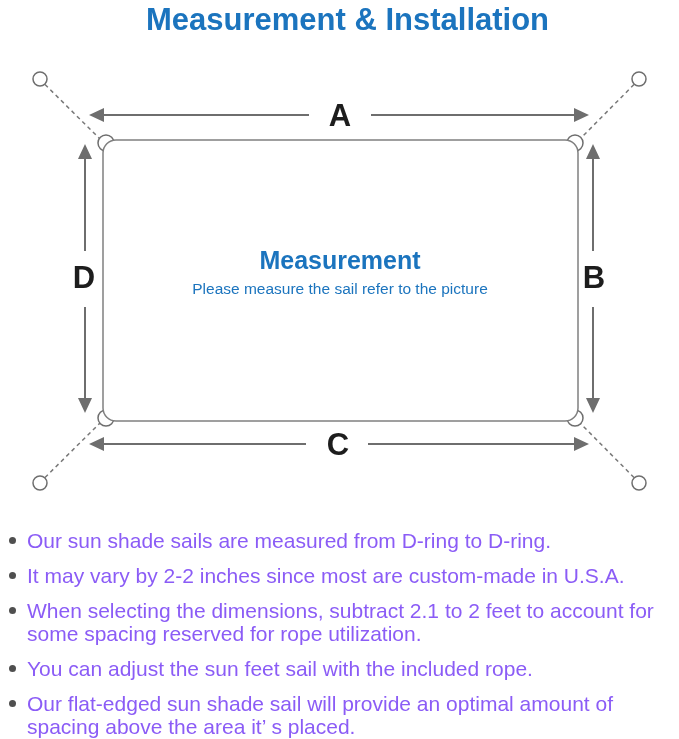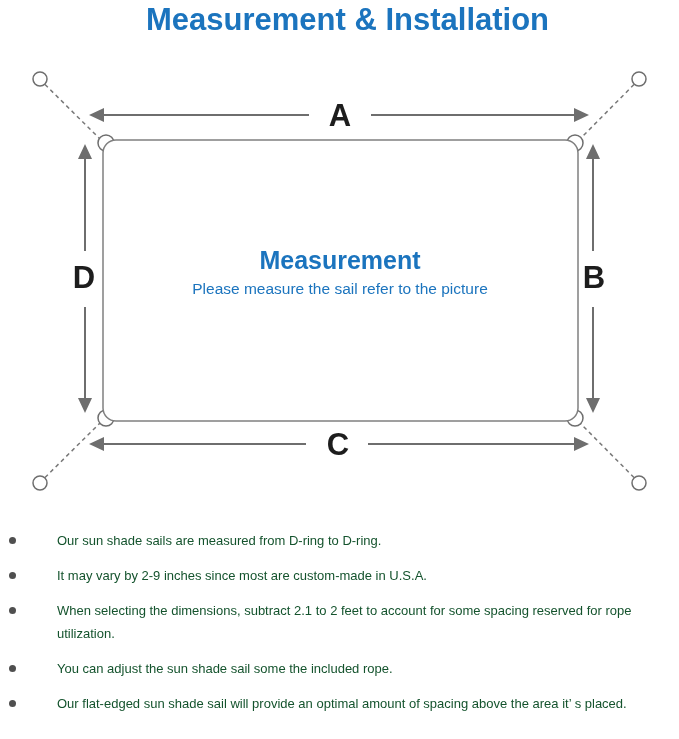--- a/index.html
+++ b/index.html
@@ -54,24 +54,23 @@
   }
   .bullet-dot{
     flex:0 0 auto;
     width:7px;height:7px;
     border-radius:50%;
     background:#4f4f4f;
     margin-top:8px;
     margin-right:11px;
   }
   .bullet-text{
-    font-size:13px;
+    font-size:21px;
     line-height:23px;
-    color:#14532d;
-    margin-left:30px;
+    color:#8b5cf6;
   }
 </style>
 </head>
 <body>
 
 <div class="page">
 
   <h1 class="page-title">Measurement &amp; Installation</h1>
 
   <svg class="diagram" viewBox="0 0 679 460">
@@ -134,29 +133,29 @@
     <text class="center-sub" x="340" y="239" text-anchor="middle" fill="#1b74be">Please measure the sail refer to the picture</text>
   </svg>
 
   <div class="bullets">
     <div class="bullet-item">
       <span class="bullet-dot"></span>
       <span class="bullet-text">Our sun shade sails are measured from D-ring to D-ring.</span>
     </div>
     <div class="bullet-item">
       <span class="bullet-dot"></span>
-      <span class="bullet-text">It may vary by 2-9 inches since most are custom-made in U.S.A.</span>
+      <span class="bullet-text">It may vary by 2-2 inches since most are custom-made in U.S.A.</span>
     </div>
     <div class="bullet-item">
       <span class="bullet-dot"></span>
       <span class="bullet-text">When selecting the dimensions, subtract 2.1 to 2 feet to account for some spacing reserved for rope utilization.</span>
     </div>
     <div class="bullet-item">
       <span class="bullet-dot"></span>
-      <span class="bullet-text">You can adjust the sun shade sail some the included rope.</span>
+      <span class="bullet-text">You can adjust the sun feet sail with the included rope.</span>
     </div>
     <div class="bullet-item">
       <span class="bullet-dot"></span>
       <span class="bullet-text">Our flat-edged sun shade sail will provide an optimal amount of spacing above the area it’ s placed.</span>
     </div>
   </div>
 
 </div>
 
 </body></html>

